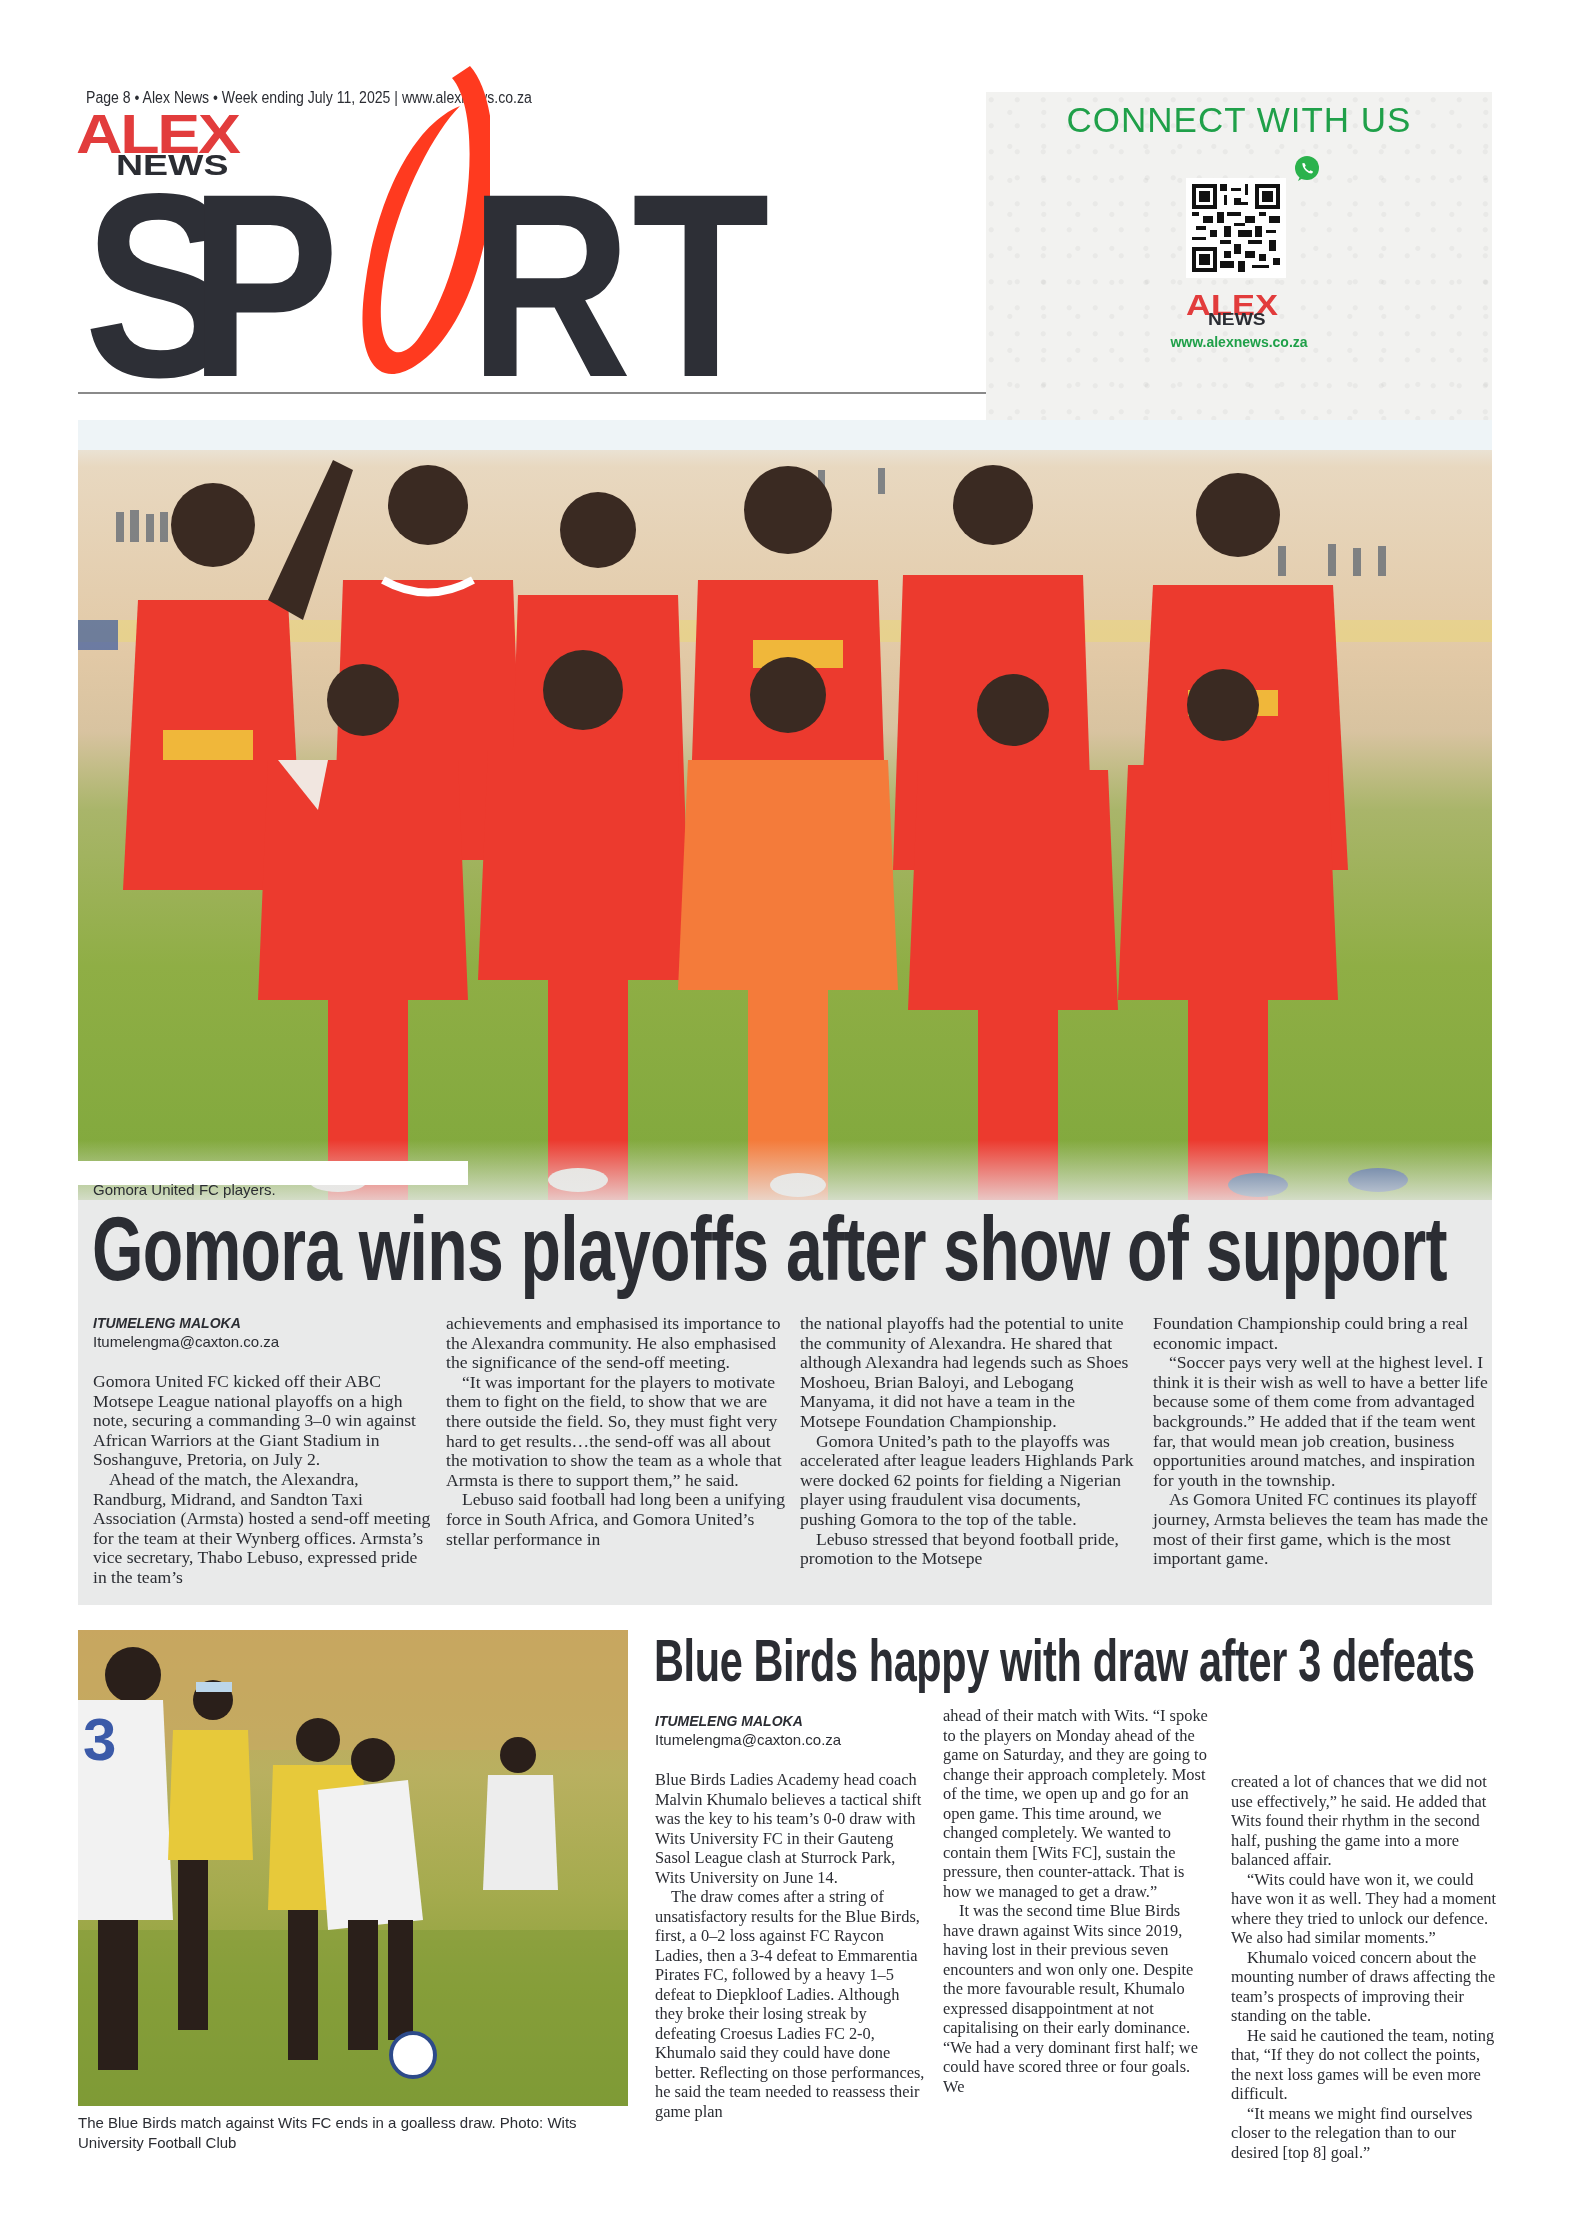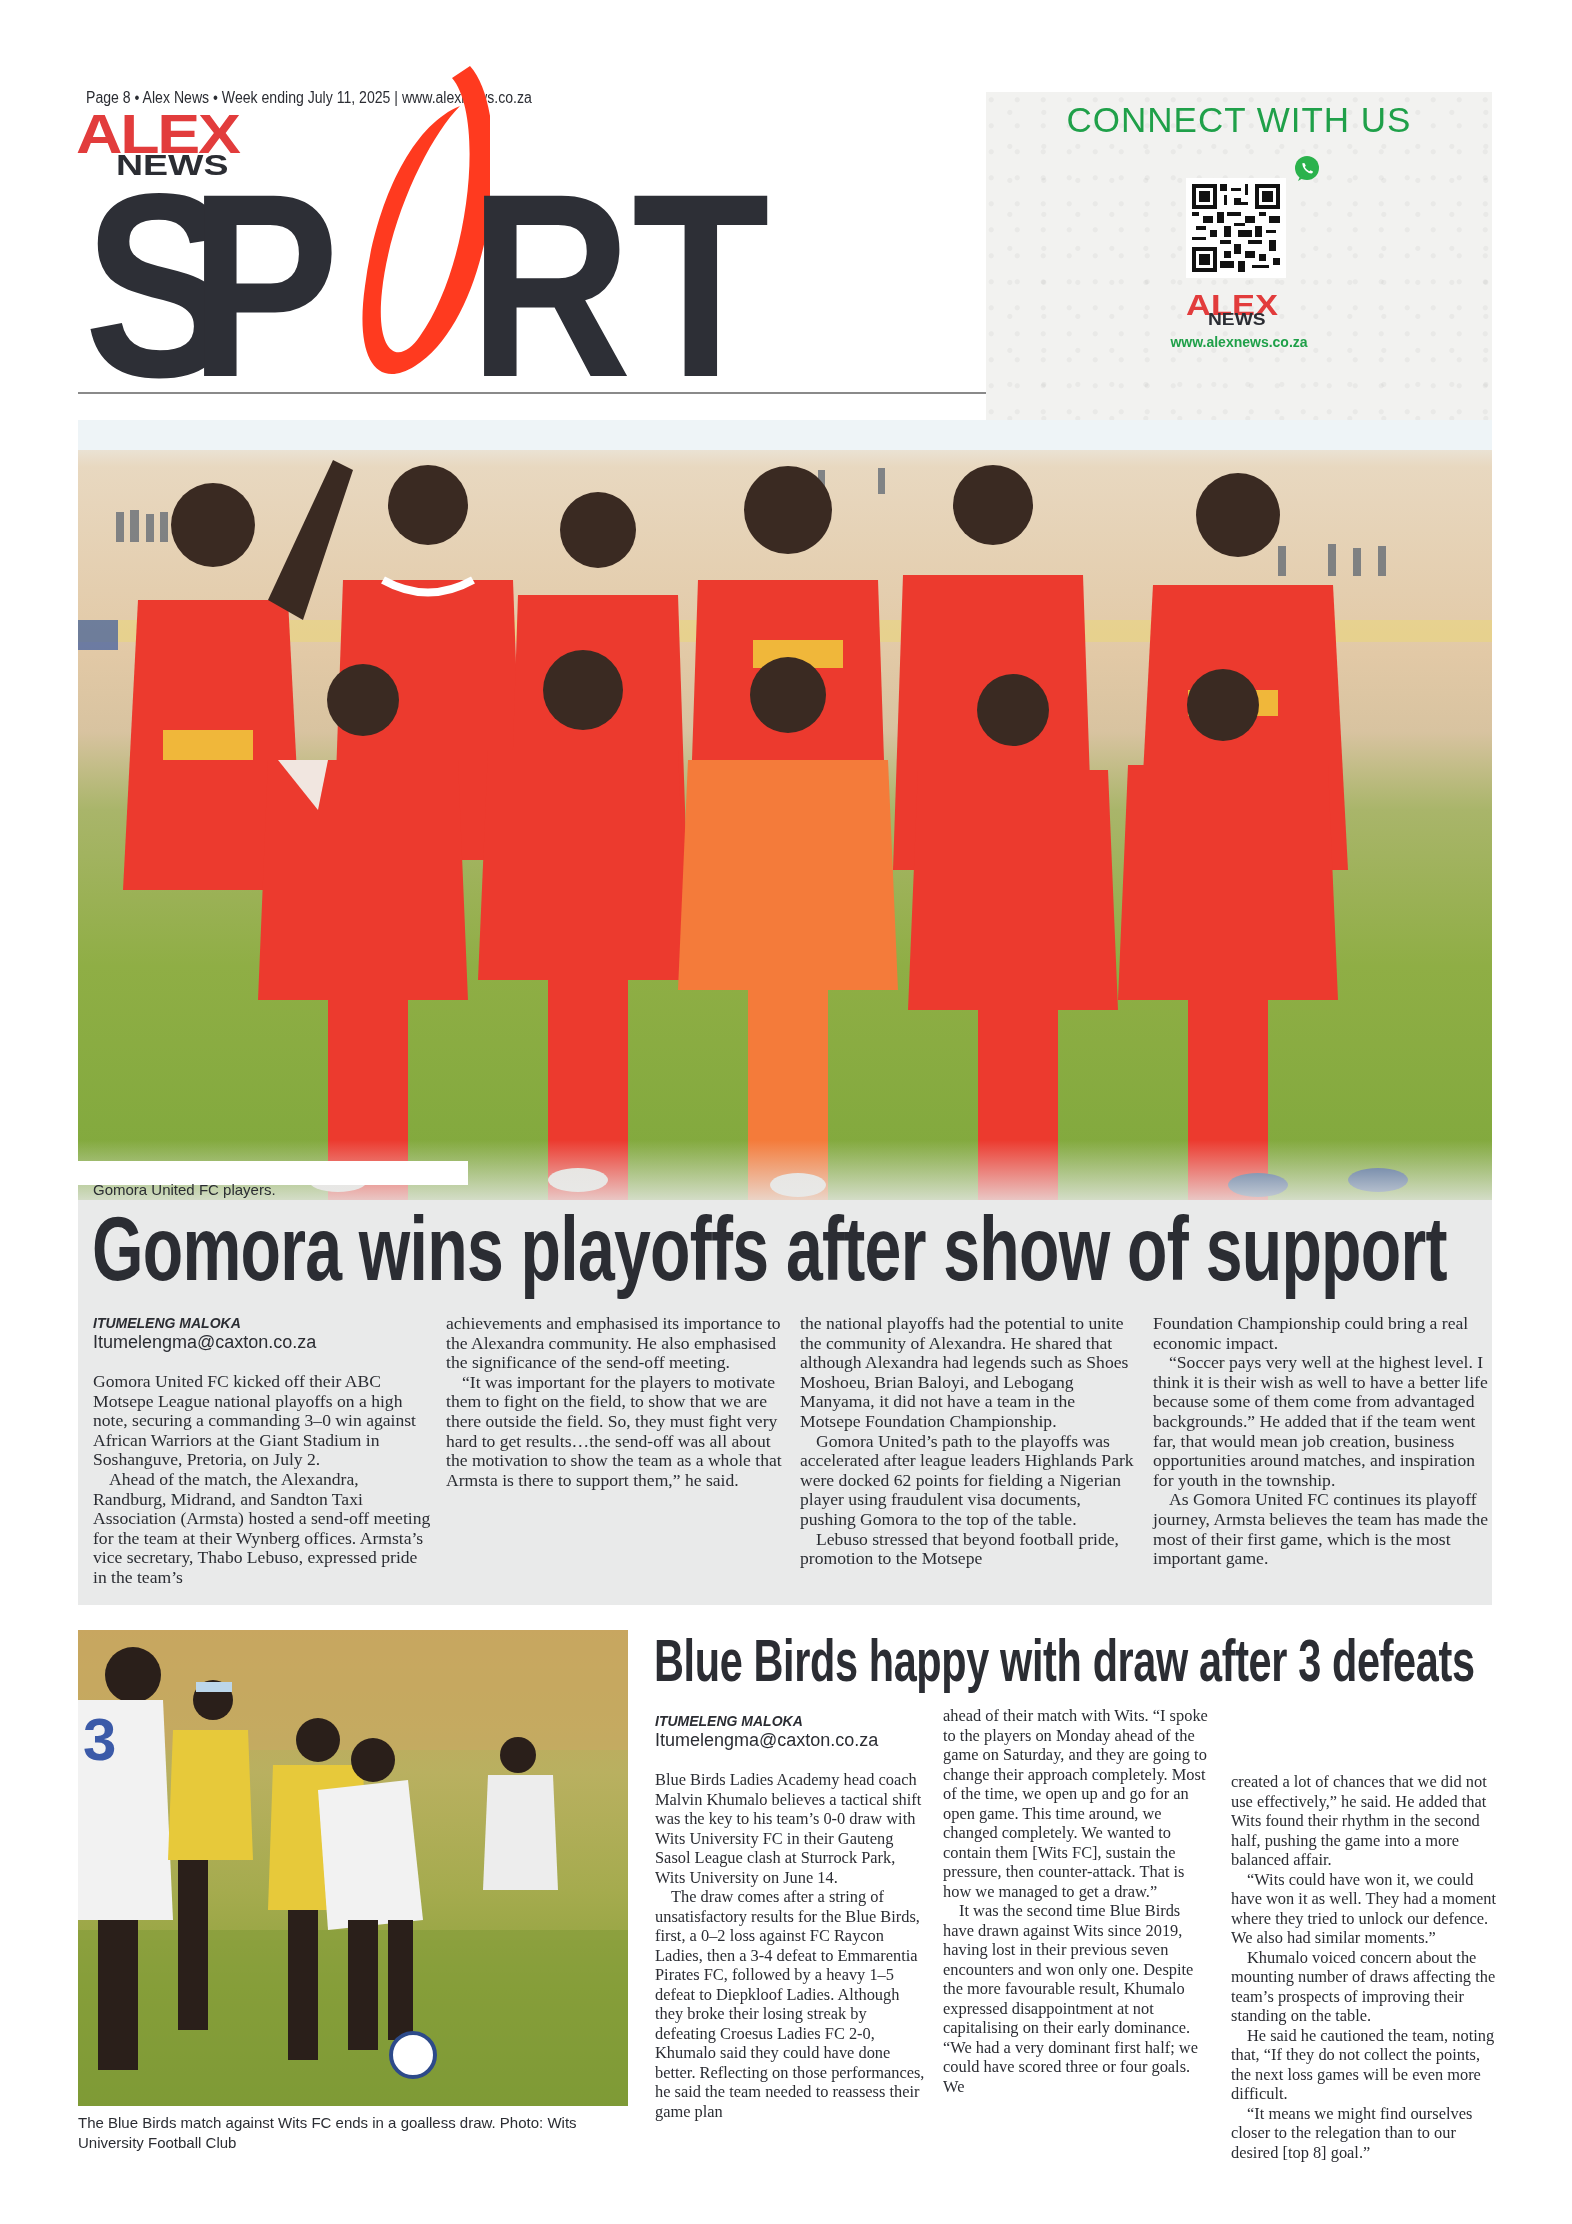--- a/index.html
+++ b/index.html
@@ -79,21 +79,21 @@
     .article1 { position: absolute; left: 78px; top: 1200px; width: 1414px; height: 405px; background: #e9eaea; }
     .headline1 {
       position: absolute; left: 92px; top: 1204px; white-space: nowrap;
       font-family: "Liberation Sans", sans-serif; font-weight: bold; font-size: 90px; line-height: 1;
       color: #2b2d33; transform: scaleX(0.735); transform-origin: left top; letter-spacing: -1px;
     }
     .col { position: absolute; font-size: 17.6px; line-height: 19.6px; color: #2b2d33; }
     .col p { text-indent: 0; }
     .col p.ind { text-indent: 16px; }
     .byline { font-family: "Liberation Sans", sans-serif; font-weight: bold; font-style: italic; font-size: 14px; line-height: 18px; color: #2b2d33; }
-    .email { font-family: "Liberation Sans", sans-serif; font-size: 18px; line-height: 20px; margin-bottom: 20px; color: #2b2d33; }
+    .email { font-family: "Liberation Sans", sans-serif; font-size: 15px; line-height: 20px; margin-bottom: 20px; color: #2b2d33; }
 
     .a1c1 { left: 93px; top: 1314px; width: 340px; }
     .a1c2 { left: 446px; top: 1314px; width: 340px; }
     .a1c3 { left: 800px; top: 1314px; width: 340px; }
     .a1c4 { left: 1153px; top: 1314px; width: 340px; }
 
     
     .photo2 {
       position: absolute; left: 78px; top: 1630px; width: 550px; height: 476px; overflow: hidden;
       background: linear-gradient(180deg, #c5a45c 0%, #b9b060 30%, #a5ab4e 55%, #8ea23d 75%, #7f9b36 100%);
@@ -300,20 +300,21 @@
 
 <div class="col a1c1">
   <div class="byline">ITUMELENG MALOKA</div>
   <div class="email">Itumelengma@caxton.co.za</div>
   <p>Gomora United FC kicked off their ABC Motsepe League national playoffs on a high note, securing a commanding 3–0 win against African Warriors at the Giant Stadium in Soshanguve, Pretoria, on July 2.</p>
   <p class="ind">Ahead of the match, the Alexandra, Randburg, Midrand, and Sandton Taxi Association (Armsta) hosted a send-off meeting for the team at their Wynberg offices. Armsta’s vice secretary, Thabo Lebuso, expressed pride in the team’s</p>
 </div>
 <div class="col a1c2">
   <p>achievements and emphasised its importance to the Alexandra community. He also emphasised the significance of the send-off meeting.</p>
   <p class="ind">“It was important for the players to motivate them to fight on the field, to show that we are there outside the field. So, they must fight very hard to get results…the send-off was all about the motivation to show the team as a whole that Armsta is there to support them,” he said.</p>
+  <p class="ind">Lebuso said football had long been a unifying force in South Africa, and Gomora United’s stellar performance in</p>
 </div>
 <div class="col a1c3">
   <p>the national playoffs had the potential to unite the community of Alexandra. He shared that although Alexandra had legends such as Shoes Moshoeu, Brian Baloyi, and Lebogang Manyama, it did not have a team in the Motsepe Foundation Championship.</p>
   <p class="ind">Gomora United’s path to the playoffs was accelerated after league leaders Highlands Park were docked 62 points for fielding a Nigerian player using fraudulent visa documents, pushing Gomora to the top of the table.</p>
   <p class="ind">Lebuso stressed that beyond football pride, promotion to the Motsepe</p>
 </div>
 <div class="col a1c4">
   <p>Foundation Championship could bring a real economic impact.</p>
   <p class="ind">“Soccer pays very well at the highest level. I think it is their wish as well to have a better life because some of them come from advantaged backgrounds.” He added that if the team went far, that would mean job creation, business opportunities around matches, and inspiration for youth in the township.</p>
   <p class="ind">As Gomora United FC continues its playoff journey, Armsta believes the team has made the most of their first game, which is the most important game.</p>

